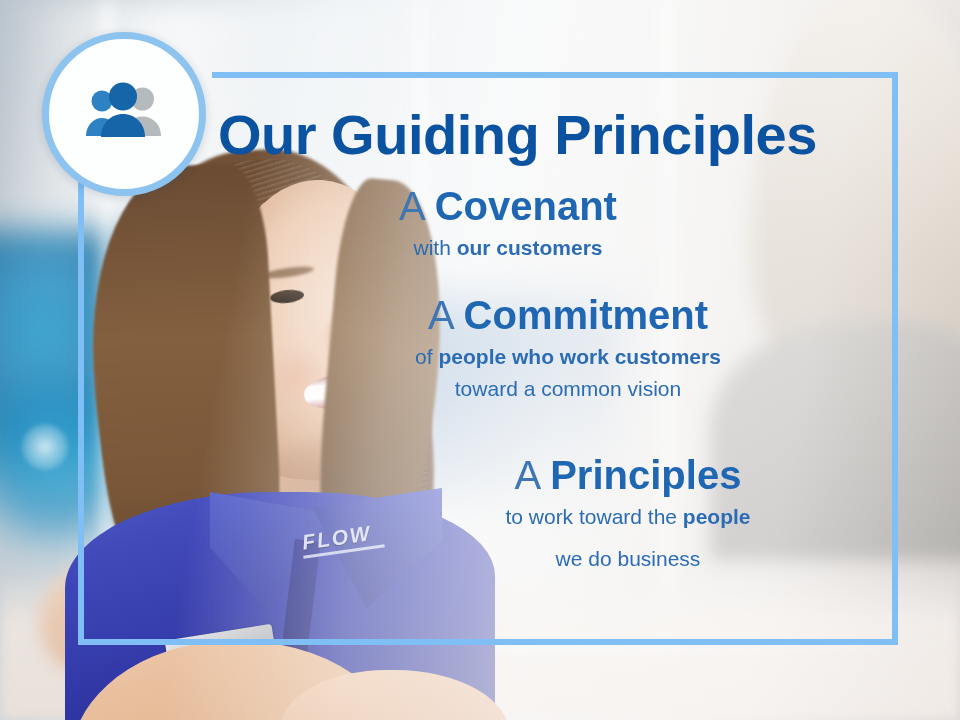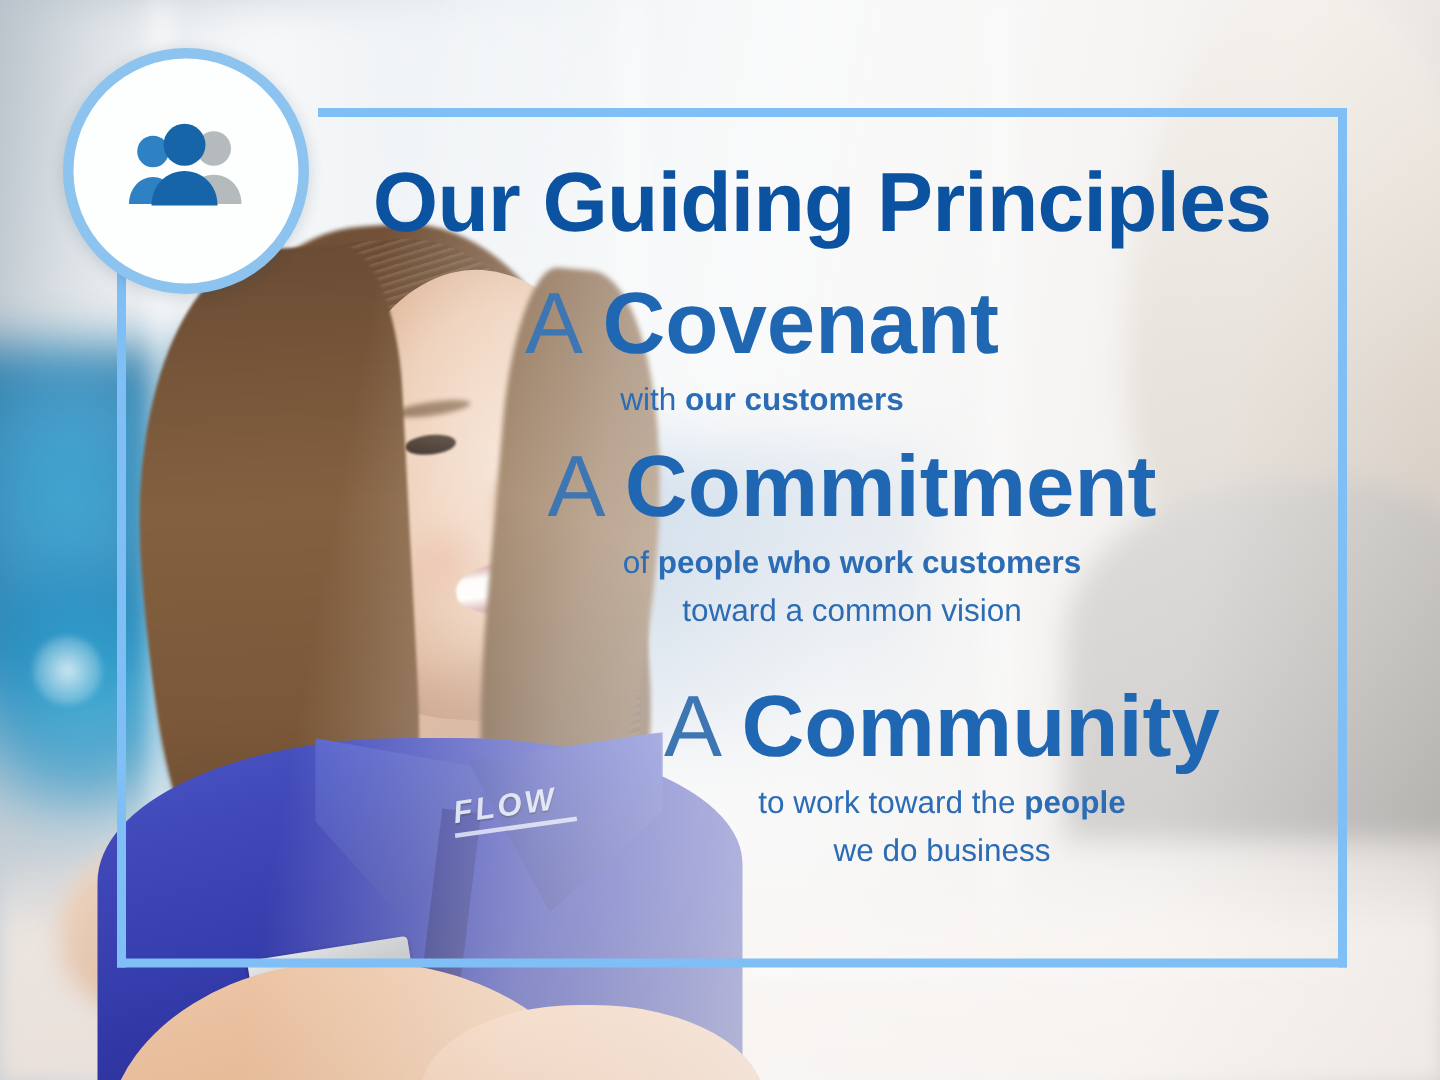--- a/index.html
+++ b/index.html
@@ -214,26 +214,26 @@
   .badge-circle{
     position:absolute;left:42px;top:32px;width:150px;height:150px;border-radius:50%;
     background:#fdfefe;border:7px solid #8cc3ef;
     box-shadow:0 2px 10px rgba(30,60,90,.18);
     display:flex;align-items:center;justify-content:center;
   }
 
   
   .content{position:absolute;left:78px;top:72px;width:820px;height:573px;}
   .title{
-    position:absolute;left:140px;top:30px;width:660px;text-align:center;
+    position:absolute;left:140px;top:30px;width:660px;text-align:left;
     font-size:56px;font-weight:bold;color:#0b52a0;letter-spacing:-.5px;
     font-family:"Liberation Sans",sans-serif;white-space:nowrap;
   }
   .block{position:absolute;text-align:center;color:#2b6cb5;}
-  .head{font-size:58px;line-height:1.06;white-space:nowrap;}
+  .head{font-size:40px;line-height:1.06;white-space:nowrap;}
   .head .lite{font-weight:normal;color:#3d76b2;}
   .head .bold{font-weight:bold;color:#1f66b3;}
   .sub{font-size:21px;line-height:1.42;color:#2b6cb5;margin-top:6px;}
   .sub b{font-weight:bold;}
 
   .block.covenant{left:190px;top:113px;width:480px;}
   .block.community{left:240px;top:222px;width:500px;}
   .block.commitment{left:300px;top:382px;width:500px;}
 </style>
 </head>
@@ -343,24 +343,24 @@
       <div class="sub">
         <span>of </span><b>people who work customers</b>
       </div>
       <div class="sub" style="margin-top:2px">
         <span>toward a common vision</span>
       </div>
     </div>
 
     <div class="block commitment">
       <div class="head">
-        <span class="lite">A </span><span class="bold">Community</span>
+        <span class="lite">A </span><span class="bold">Principles</span>
       </div>
       <div class="sub">
         <span>to work toward the </span><b>people</b>
       </div>
-      <div class="sub" style="margin-top:2px">
+      <div class="sub" style="margin-top:12px">
         <span>we do business</span>
       </div>
     </div>
 
   </div>
 </div>
 
 </body></html>

